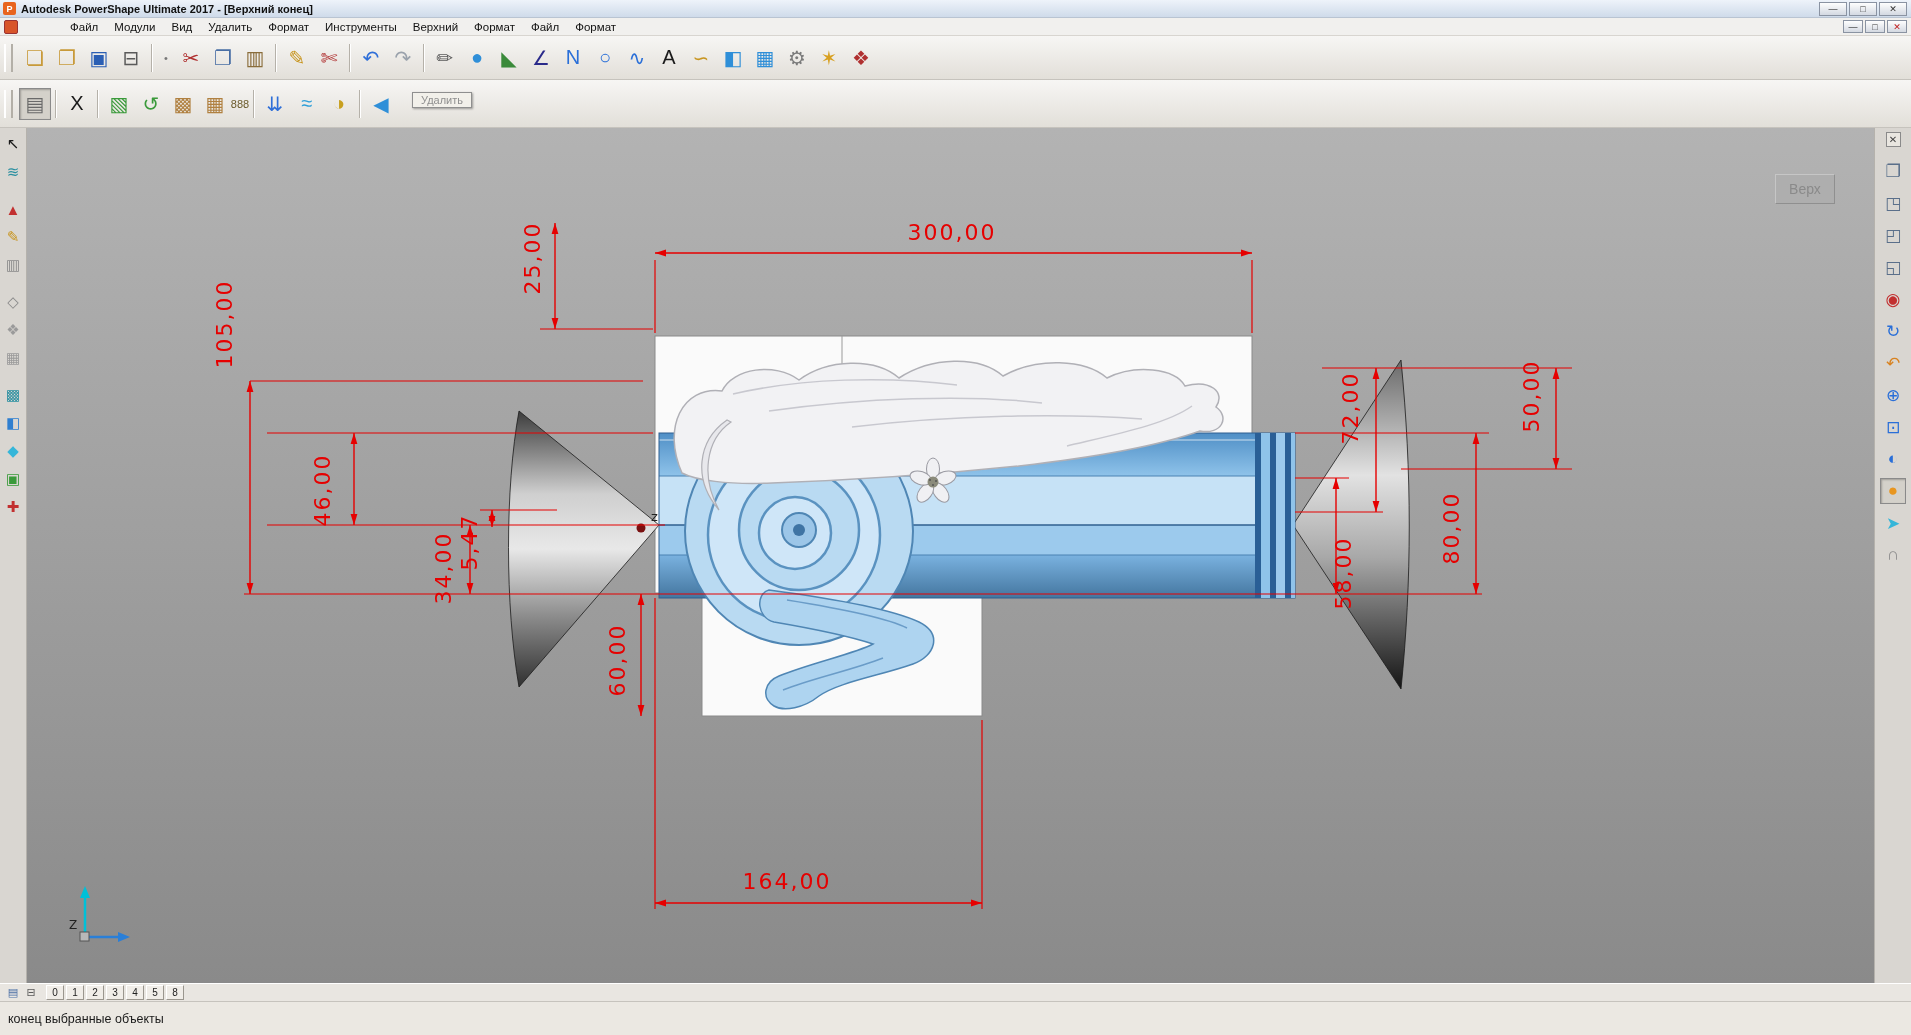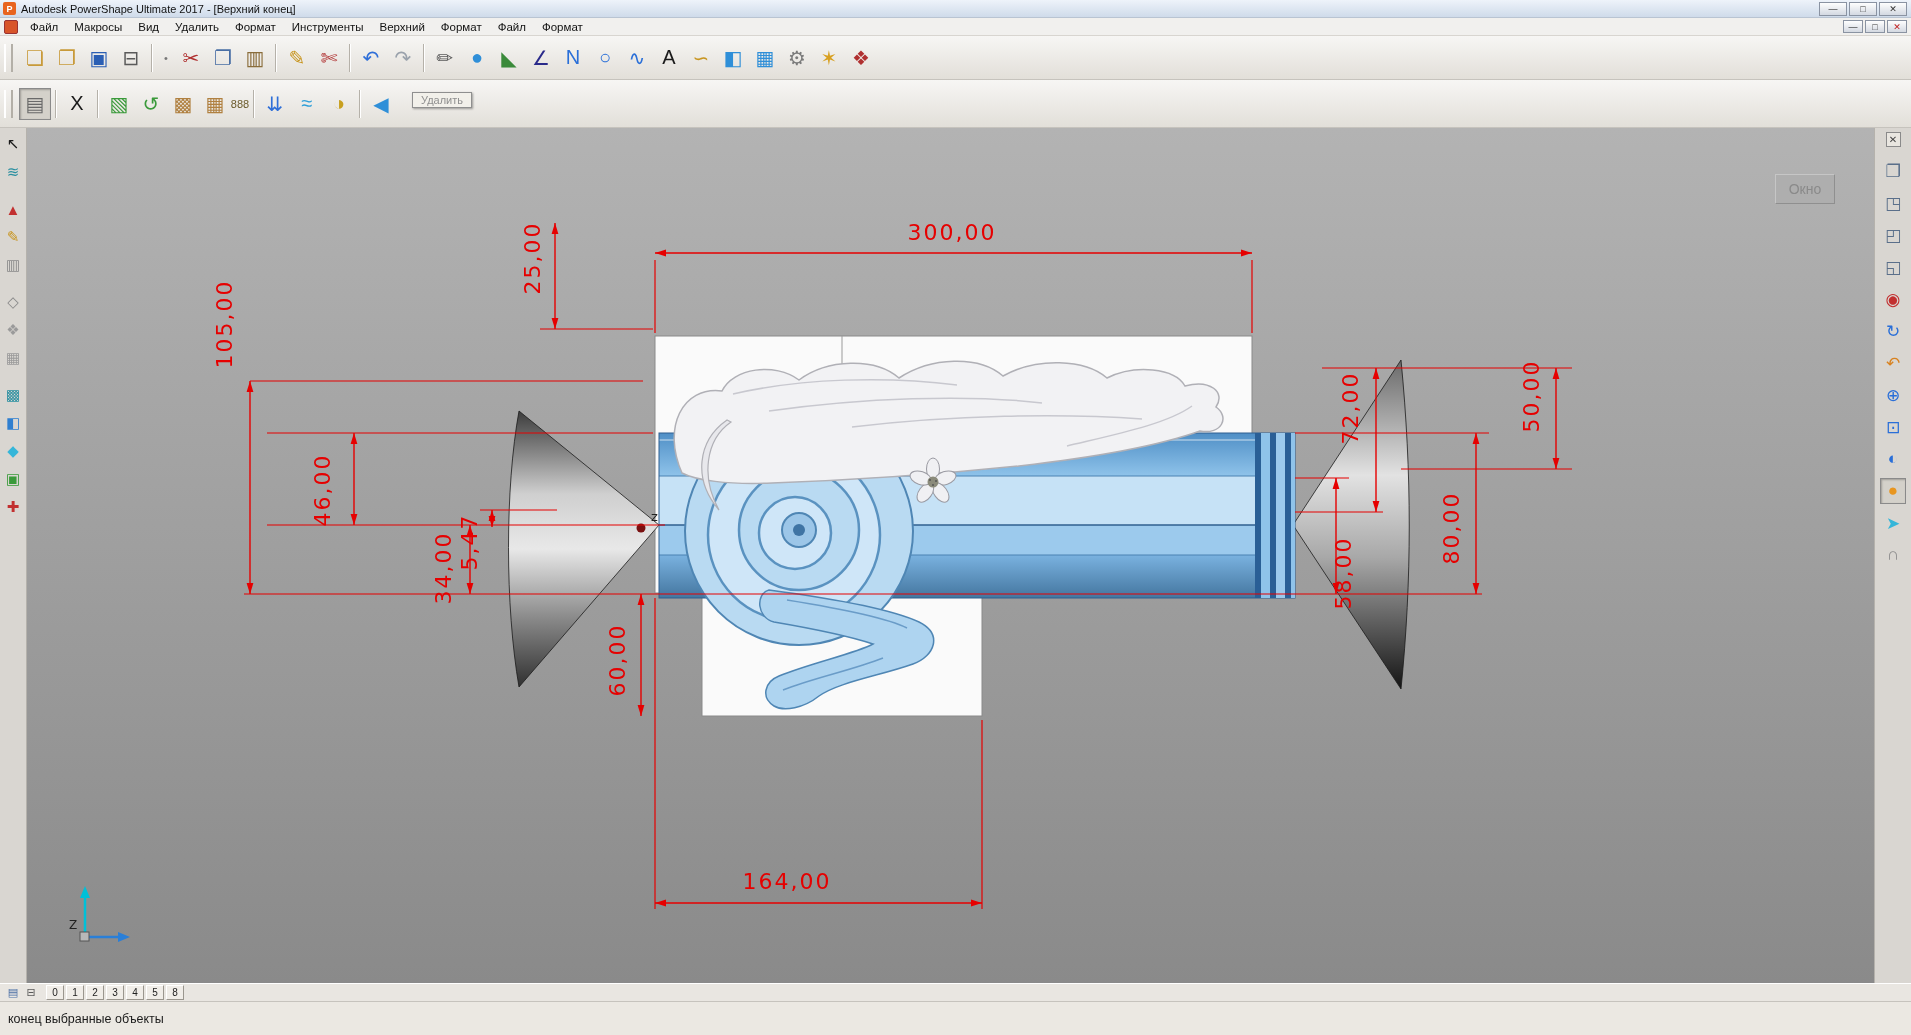--- a/index.html
+++ b/index.html
@@ -6,33 +6,33 @@
   .app{position:relative;width:1911px;height:1035px;overflow:hidden;
        font-family:"Liberation Sans","DejaVu Sans",sans-serif;background:#9a9a9a;
        user-select:none;}
   
   .titlebar{position:absolute;left:0;top:0;width:100%;height:18px;
     background:linear-gradient(#eef3fa,#cfdbea);display:flex;align-items:center;
     font-size:11px;color:#111;border-bottom:1px solid #b9c4d2;box-sizing:border-box;}
   .app-icon{width:13px;height:13px;margin:0 5px 0 3px;background:#e8641f;color:#fff;
     font-size:9px;font-weight:bold;display:inline-flex;align-items:center;justify-content:center;
     border-radius:2px;}
-  .title-text{font-weight:normal;}
+  .title-text{font-weight:bold;}
   .win-ctrls{margin-left:auto;display:flex;align-items:center;padding-right:4px;}
   .win-ctrls .tb-btn{width:28px;height:14px;font-size:9px;display:inline-flex;align-items:center;
     justify-content:center;border:1px solid #8a93a2;background:linear-gradient(#fefefe,#d4d9e2);
     margin-left:2px;box-sizing:border-box;}
   .win-ctrls.doc .tb-btn{width:20px;height:13px;}
   
   .menubar{position:absolute;left:0;top:18px;width:100%;height:18px;background:#f1f0ee;
     display:flex;align-items:center;font-size:11.5px;color:#111;
     border-bottom:1px solid #d8d5d0;box-sizing:border-box;}
   .doc-icon{width:12px;height:12px;margin:0 4px 0 4px;background:#d8552a;border:1px solid #933;
     border-radius:2px;}
-  .menu-items{display:flex;align-items:flex-start;}
+  .menu-items{display:flex;align-items:flex-start;margin-left:40px;}
   .menu-item{padding:2px 8px;cursor:default;}
   
   .toolbar{position:absolute;left:0;width:100%;display:flex;align-items:center;
     background:linear-gradient(#f7f6f4,#e2dfd9);border-bottom:1px solid #c6c3bd;
     box-sizing:border-box;}
   .toolbar1{top:36px;height:44px;}
   .toolbar2{top:80px;height:48px;}
   .grip{width:5px;height:28px;margin:0 6px 0 4px;border-left:2px solid #fff;
     border-right:2px solid #b3afa7;}
   .tb-group{display:flex;align-items:center;}
@@ -87,21 +87,21 @@
         <span class="tb-btn" style="color: rgb(51, 51, 51);">—</span>
         <span class="tb-btn" style="color: rgb(51, 51, 51);">□</span>
         <span class="tb-btn" style="color: rgb(51, 51, 51);">✕</span>
       </span>
   </div>
 
   <div class="menubar">
     <span class="doc-icon"></span>
     <div class="menu-items">
         <span class="menu-item">Файл</span>
-        <span class="menu-item">Макросы</span>
+        <span class="menu-item">Модули</span>
         <span class="menu-item">Вид</span>
         <span class="menu-item">Удалить</span>
         <span class="menu-item">Формат</span>
         <span class="menu-item">Инструменты</span>
         <span class="menu-item">Верхний</span>
         <span class="menu-item">Формат</span>
         <span class="menu-item">Файл</span>
         <span class="menu-item">Формат</span>
       </div>
     <span class="win-ctrls doc">
@@ -380,21 +380,21 @@
           <polygon points="1449,305 1445.6,316 1452.4,316" fill="#e60000"></polygon>
           <polygon points="1449,466 1445.6,455 1452.4,455" fill="#e60000"></polygon>
           <text x="1432" y="400" fill="#e60000" font-size="22" letter-spacing="2" text-anchor="middle" font-family="DejaVu Sans, sans-serif" transform="rotate(-90 1432 400)">80,00</text>
           <line x1="1309" y1="350" x2="1309" y2="466" stroke="#e60000" stroke-width="1.4"></line>
           <polygon points="1309,350 1305.6,361 1312.4,361" fill="#e60000"></polygon>
           <polygon points="1309,466 1305.6,455 1312.4,455" fill="#e60000"></polygon>
           <text x="1324" y="445" fill="#e60000" font-size="22" letter-spacing="2" text-anchor="middle" font-family="DejaVu Sans, sans-serif" transform="rotate(-90 1324 445)">58,00</text>
         </g>
     </svg>
 
-    <div class="view-label">Окно</div>
+    <div class="view-label">Верх</div>
   </div>
 
   <div class="levelbar">
     <span class="tb-group">
         <span class="tb-btn" style="color: rgb(74, 111, 165);">▤</span>
         <span class="tb-btn" style="color: rgb(90, 90, 90);">⊟</span>
       </span>
     <span class="level-boxes">
         <span class="level-box">0</span>
         <span class="level-box">1</span>

